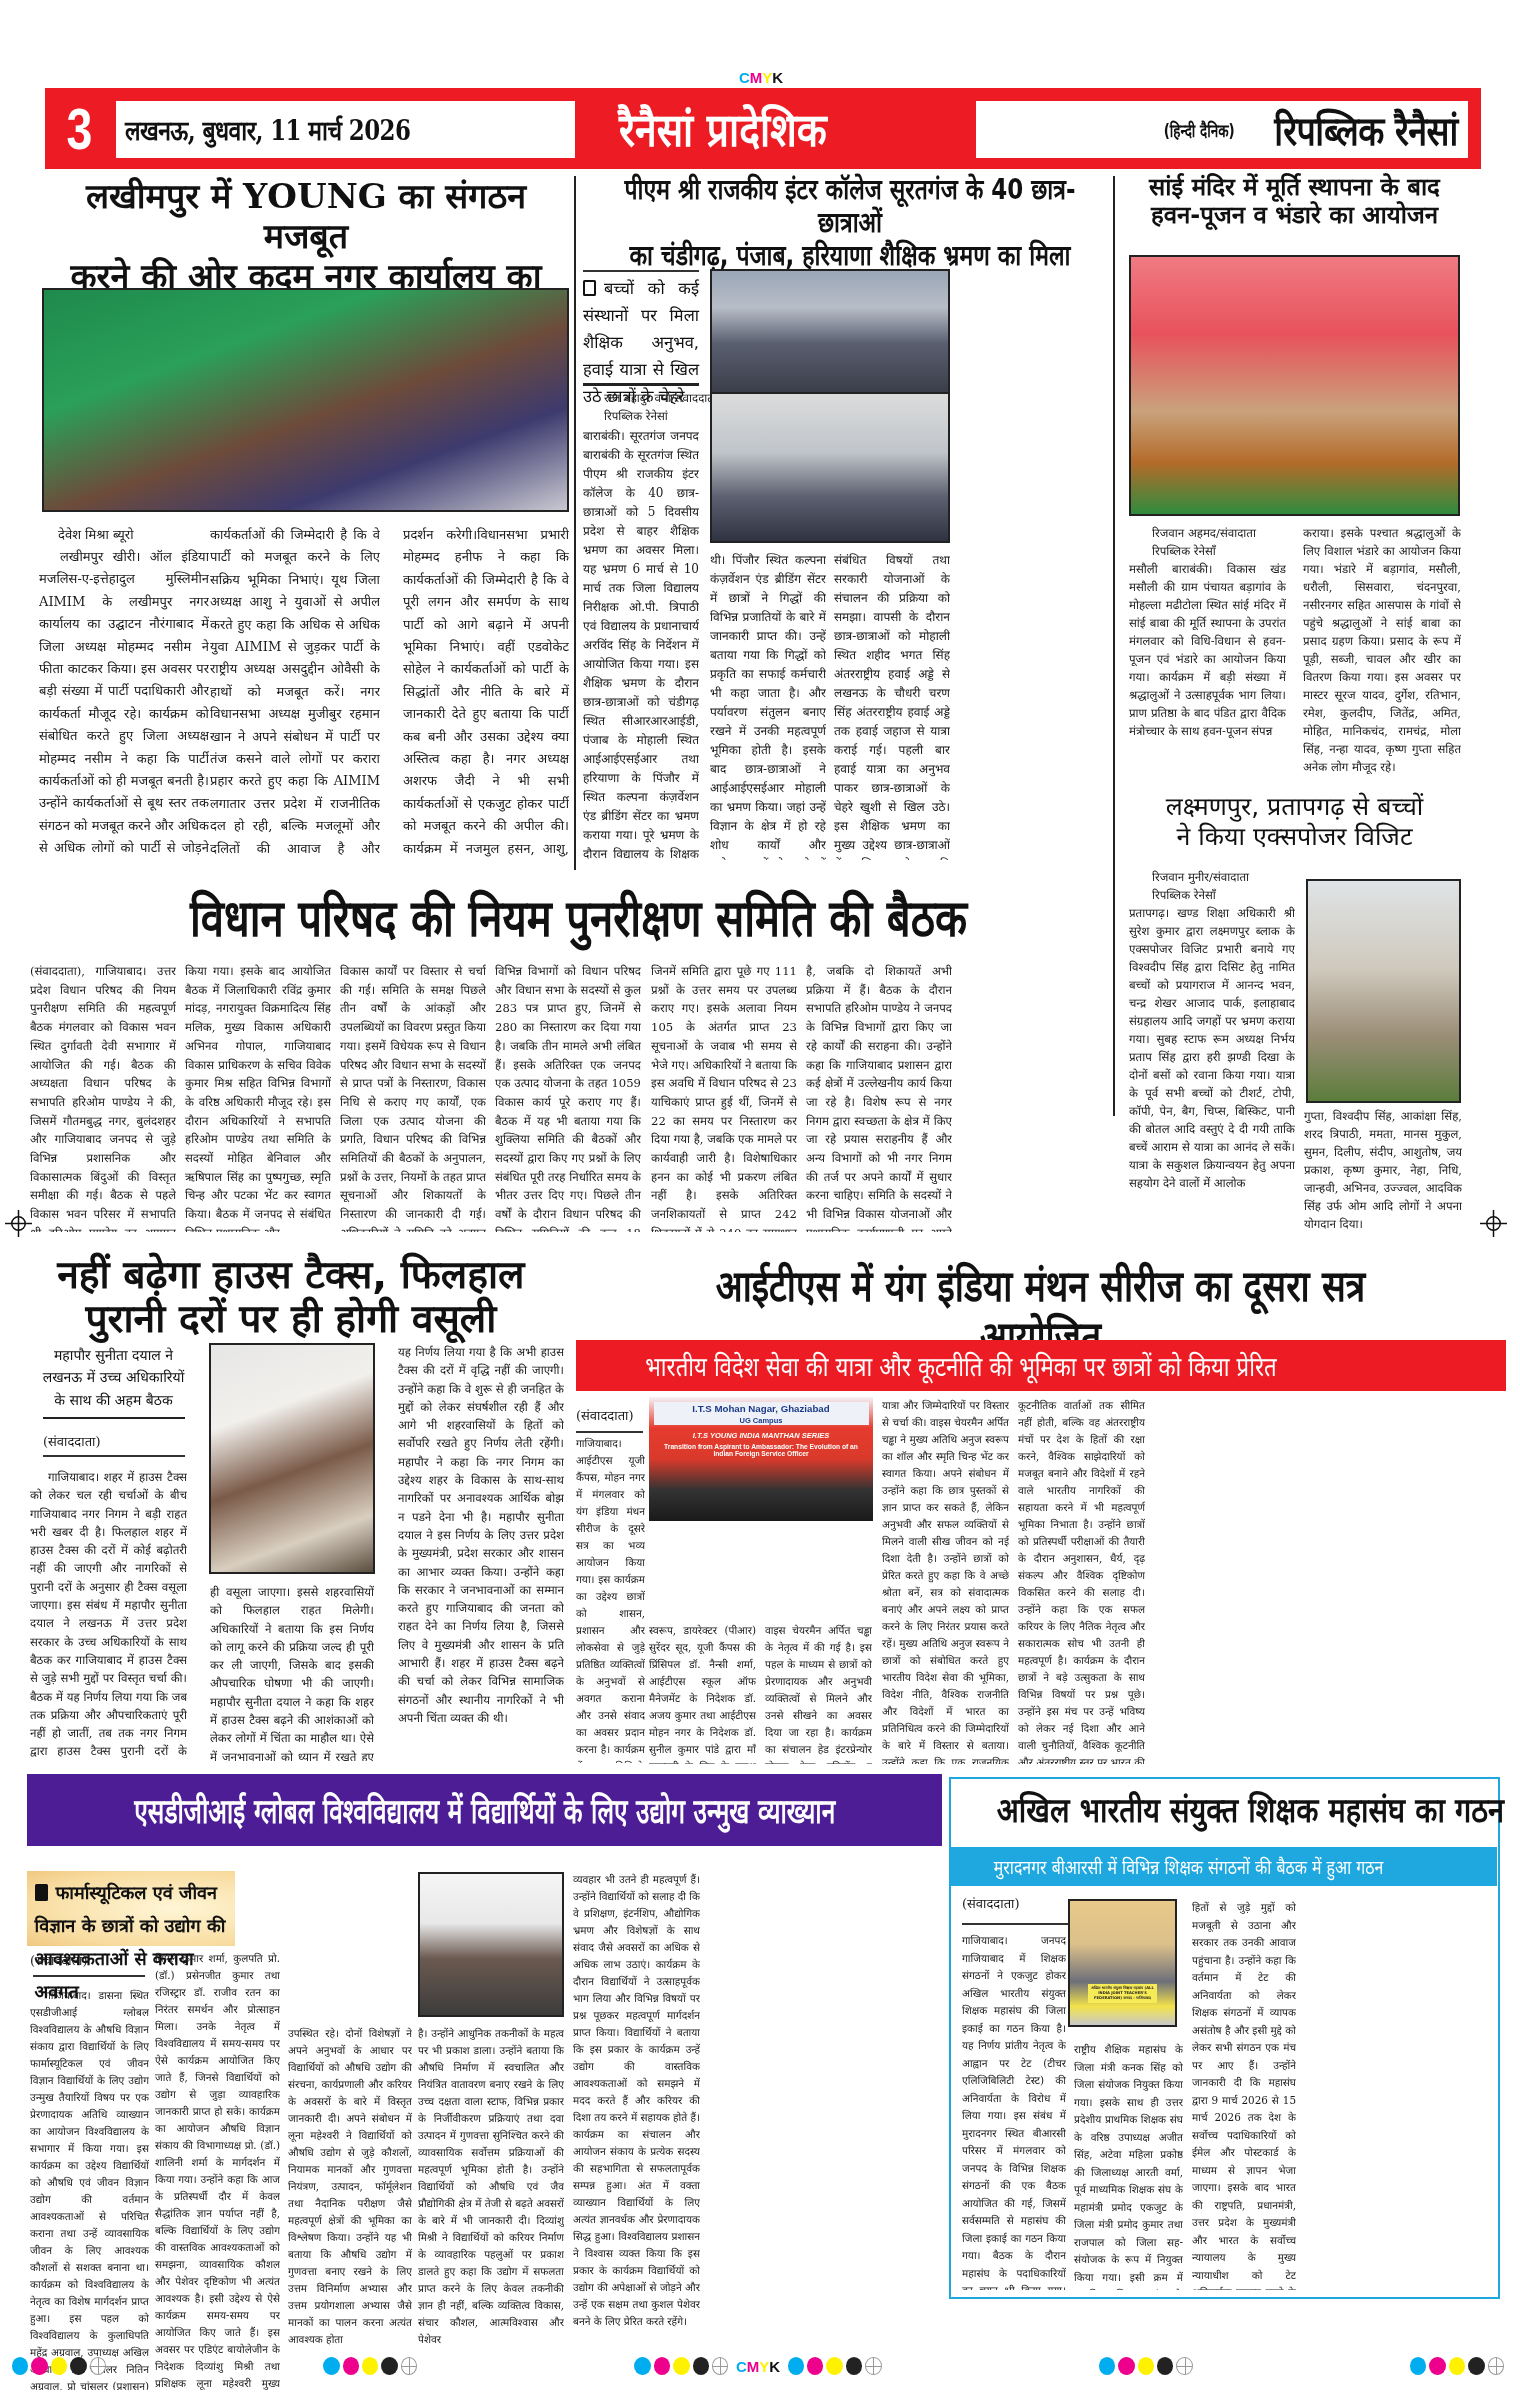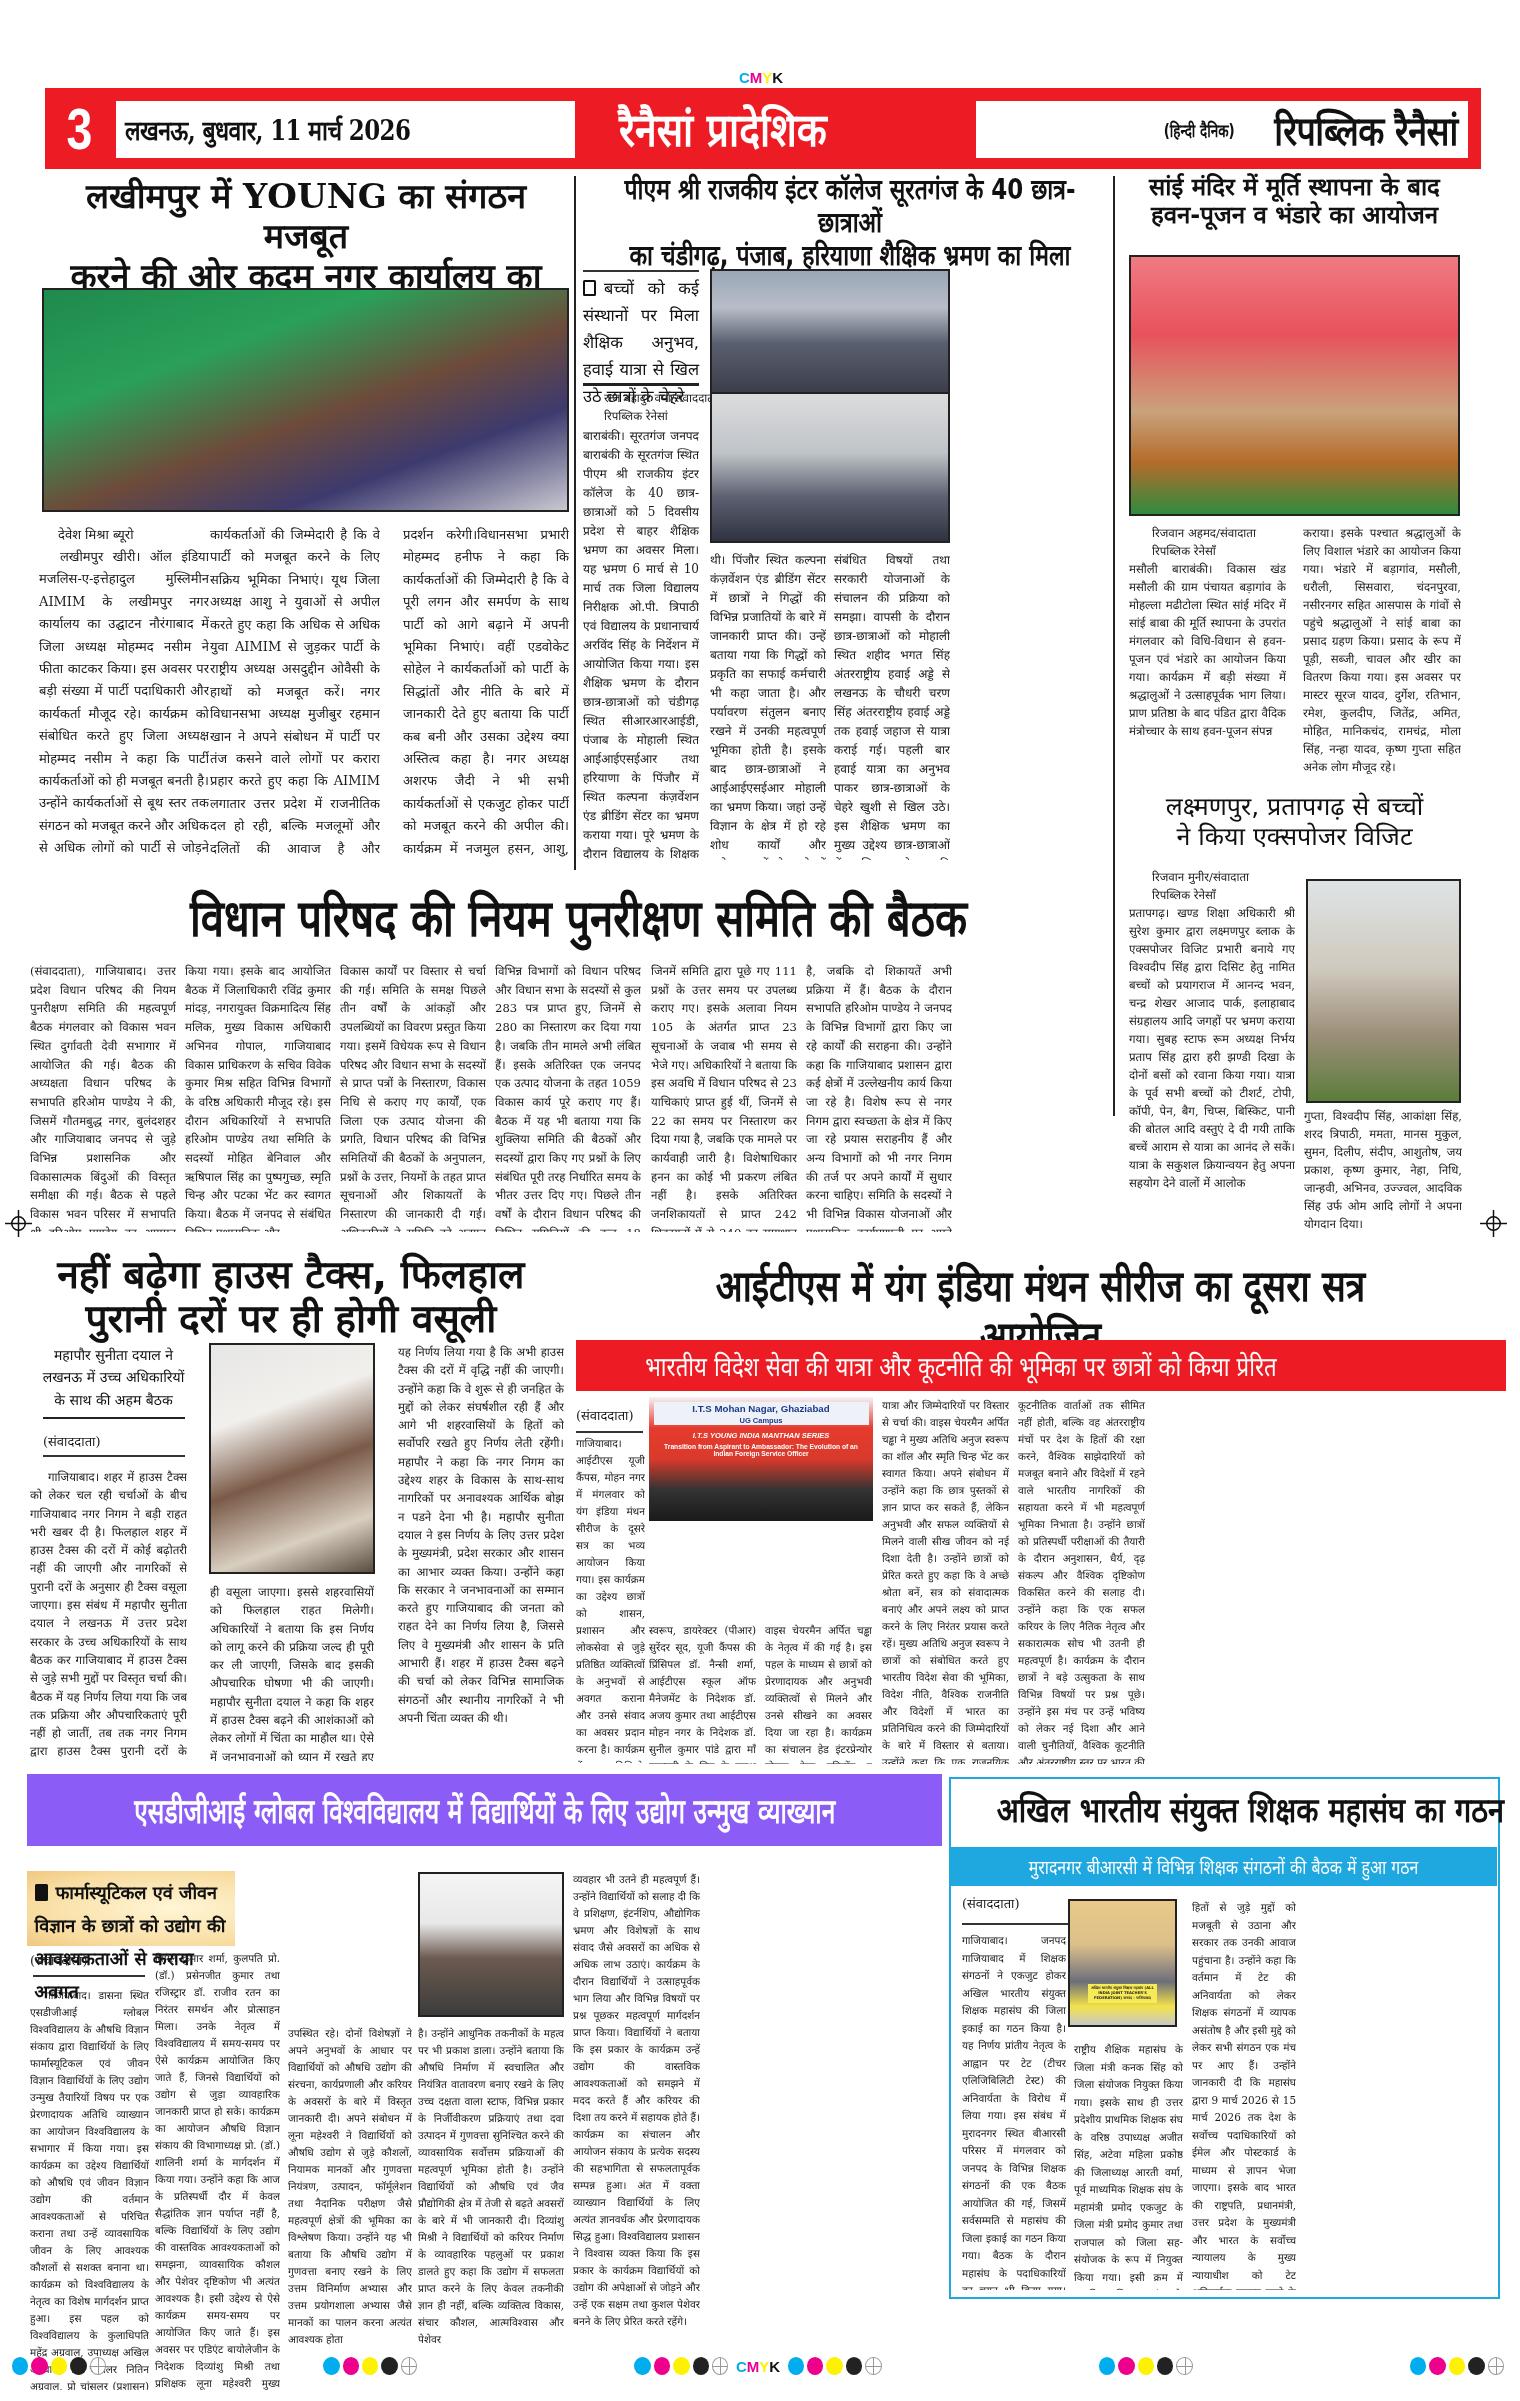--- a/index.html
+++ b/index.html
@@ -36,21 +36,21 @@
   .ph-trip1 { background: linear-gradient(180deg,#9aa6b6 0%,#b8bec8 30%,#5a5f70 60%,#3b3e4a 100%); }
   .ph-trip2 { background: linear-gradient(180deg,#dcdcdc 0%,#bfc4c9 40%,#5d6070 70%,#2f3240 100%); }
   .ph-sai { background: linear-gradient(180deg,#f07a82 0%,#e8525c 30%,#c9a27c 60%,#b46b2a 80%,#2f8c3e 100%); }
   .ph-gate { background: linear-gradient(180deg,#dfe3e6 0%,#cfc9bd 40%,#9c8e78 70%,#5b7d3b 100%); }
   .ph-mayor { background: linear-gradient(160deg,#e6e6e6 0%,#f2f0ec 30%,#7a5a48 55%,#d9cfc0 80%,#5a4d3f 100%); }
   .ph-its { background: linear-gradient(180deg,#f4f4f8 0%,#e63b2e 25%,#d93a2b 50%,#333 75%,#1a1a1a 100%); }
   .ph-sdgi { background: linear-gradient(180deg,#f5f5f5 0%,#e8e8e8 35%,#6b5a50 60%,#3c3c3c 100%); }
   .ph-teach { background: linear-gradient(180deg,#e8c98a 0%,#dcc08a 35%,#6d6f7a 65%,#f3e24a 85%,#c9c9c9 100%); }
 
   .red-band { background: #ed1c24; color: #fff; }
-  .dark-red-band { background: #8b5cf6; color: #fff; }
+  .dark-red-band { background: #4c1d95; color: #fff; }
   .blue-band { background: #1fa8e0; color: #fff; }
   .teach-box { border: 2.2px solid #1fa8e0; }
   .highlight-box { background: radial-gradient(ellipse at 70% 50%, #fff6d6 0%, #f8dca0 70%, #f0c880 100%); }
 
   .checkbox-icon { display: inline-block; width: 13.4px; height: 16.4px; border: 2.2px solid #111; border-radius: 1.5px; vertical-align: -2.2px; margin-right: 7.5px; }
 
   .reg-mark { width: 27px; height: 27px; }
   .swatch-row { display: flex; align-items: center; gap: 3px; }
   .sw { width: 16.4px; height: 18px; border-radius: 50%; }
   .sw.c { background:#00aeef; } .sw.m { background:#ec008c; } .sw.y { background:#fff200; } .sw.k { background:#222; }
@@ -214,21 +214,21 @@
   <div class="abs body-text" style="left:288px;top:2025px;width:124px;height:366px;font-size:10.4px;line-height:17px;">उपस्थित रहे। दोनों विशेषज्ञों ने अपने अनुभवों के आधार पर विद्यार्थियों को औषधि उद्योग की संरचना, कार्यप्रणाली और करियर के अवसरों के बारे में विस्तृत जानकारी दी। अपने संबोधन में लूना महेश्वरी ने विद्यार्थियों को औषधि उद्योग से जुड़े कौशलों, नियामक मानकों और गुणवत्ता नियंत्रण, उत्पादन, फॉर्मूलेशन तथा नैदानिक परीक्षण जैसे महत्वपूर्ण क्षेत्रों की भूमिका का विश्लेषण किया। उन्होंने यह भी बताया कि औषधि उद्योग में गुणवत्ता बनाए रखने के लिए उत्तम विनिर्माण अभ्यास और उत्तम प्रयोगशाला अभ्यास जैसे मानकों का पालन करना अत्यंत आवश्यक होता</div>
   <div class="abs body-text" style="left:418px;top:2025px;width:146px;height:366px;font-size:10.4px;line-height:17px;">है। उन्होंने आधुनिक तकनीकों के महत्व पर भी प्रकाश डाला। उन्होंने बताया कि औषधि निर्माण में स्वचालित और नियंत्रित वातावरण बनाए रखने के लिए उच्च दक्षता वाला स्टाफ, विभिन्न प्रकार के निर्जीवीकरण प्रक्रियाएं तथा दवा उत्पादन में गुणवत्ता सुनिश्चित करने की व्यावसायिक सर्वोत्तम प्रक्रियाओं की महत्वपूर्ण भूमिका होती है। उन्होंने विद्यार्थियों को औषधि एवं जैव प्रौद्योगिकी क्षेत्र में तेजी से बढ़ते अवसरों के बारे में भी जानकारी दी। दिव्यांशु मिश्री ने विद्यार्थियों को करियर निर्माण के व्यावहारिक पहलुओं पर प्रकाश डालते हुए कहा कि उद्योग में सफलता प्राप्त करने के लिए केवल तकनीकी ज्ञान ही नहीं, बल्कि व्यक्तित्व विकास, संचार कौशल, आत्मविश्वास और पेशेवर</div>
   <div class="abs body-text" style="left:573px;top:1871px;width:127px;height:519px;font-size:10.4px;line-height:17px;">व्यवहार भी उतने ही महत्वपूर्ण हैं। उन्होंने विद्यार्थियों को सलाह दी कि वे प्रशिक्षण, इंटर्नशिप, औद्योगिक भ्रमण और विशेषज्ञों के साथ संवाद जैसे अवसरों का अधिक से अधिक लाभ उठाएं। कार्यक्रम के दौरान विद्यार्थियों ने उत्साहपूर्वक भाग लिया और विभिन्न विषयों पर प्रश्न पूछकर महत्वपूर्ण मार्गदर्शन प्राप्त किया। विद्यार्थियों ने बताया कि इस प्रकार के कार्यक्रम उन्हें उद्योग की वास्तविक आवश्यकताओं को समझने में मदद करते हैं और करियर की दिशा तय करने में सहायक होते हैं। कार्यक्रम का संचालन और आयोजन संकाय के प्रत्येक सदस्य की सहभागिता से सफलतापूर्वक सम्पन्न हुआ। अंत में वक्ता व्याख्यान विद्यार्थियों के लिए अत्यंत ज्ञानवर्धक और प्रेरणादायक सिद्ध हुआ। विश्वविद्यालय प्रशासन ने विश्वास व्यक्त किया कि इस प्रकार के कार्यक्रम विद्यार्थियों को उद्योग की अपेक्षाओं से जोड़ने और उन्हें एक सक्षम तथा कुशल पेशेवर बनने के लिए प्रेरित करते रहेंगे।</div>
 </section>
 
 <section>
   <div class="abs teach-box" style="left:949px;top:1777px;width:551px;height:522px;"></div>
   <div class="abs headline" style="left:952px;top:1790px;width:545px;font-size:34px;text-align:center;">
     <span style="display:inline-block;transform:scaleX(0.85);white-space:nowrap;">अखिल भारतीय संयुक्त शिक्षक महासंघ का गठन</span>
   </div>
-  <div class="abs blue-band" style="left:951px;top:1847px;width:546px;height:39px;display:flex;align-items:center;justify-content:center;">
+  <div class="abs blue-band" style="left:951px;top:1847px;width:546px;height:39px;display:flex;align-items:center;">
     <span style="font:19.4px 'DejaVu Sans',sans-serif;transform:scaleX(0.82);white-space:nowrap;display:inline-block;">मुरादनगर बीआरसी में विभिन्न शिक्षक संगठनों की बैठक में हुआ गठन</span>
   </div>
   <div class="abs byline" style="left:962px;top:1893px;">(संवाददाता)</div>
   <div class="abs thin-rule" style="left:962px;top:1923px;width:119px;"></div>
   <div class="abs photo ph-teach" style="left:1068px;top:1899px;width:109px;height:128px;padding:0;">
     <div style="position:absolute;left:18px;right:18px;bottom:22.4px;background:#f7ea57;color:#222;font:bold 3.7px/5.2px 'DejaVu Sans',sans-serif;text-align:center;padding:1.5px;">अखिल भारतीय संयुक्त शिक्षक महासंघ (ALL INDIA JOINT TEACHER'S FEDERATION) जनपद - गाजियाबाद</div>
   </div>
   <div class="abs body-text" style="left:962px;top:1932px;width:104px;height:358px;font-size:10.4px;line-height:17.5px;">गाजियाबाद। जनपद गाजियाबाद में शिक्षक संगठनों ने एकजुट होकर अखिल भारतीय संयुक्त शिक्षक महासंघ की जिला इकाई का गठन किया है। यह निर्णय प्रांतीय नेतृत्व के आह्वान पर टेट (टीचर एलिजिबिलिटी टेस्ट) की अनिवार्यता के विरोध में लिया गया। इस संबंध में मुरादनगर स्थित बीआरसी परिसर में मंगलवार को जनपद के विभिन्न शिक्षक संगठनों की एक बैठक आयोजित की गई, जिसमें सर्वसम्मति से महासंघ की जिला इकाई का गठन किया गया। बैठक के दौरान महासंघ के पदाधिकारियों का चयन भी किया गया। सर्वसम्मति से प्राथमिक शिक्षक संघ के जिलाध्यक्ष रविंद्र राणा, पूर्व माध्यमिक शिक्षक संघ के जिलाध्यक्ष दर्शन वंसल, अटेवा के जिलाध्यक्ष मनीष शर्मा, माध्यमिक शिक्षक संघ एकजुट के जिलाध्यक्ष अनुराग यादव तथा</div>
   <div class="abs body-text" style="left:1074px;top:2041px;width:109px;height:249px;font-size:10.4px;line-height:17.5px;">राष्ट्रीय शैक्षिक महासंघ के जिला मंत्री कनक सिंह को जिला संयोजक नियुक्त किया गया। इसके साथ ही उत्तर प्रदेशीय प्राथमिक शिक्षक संघ के वरिष्ठ उपाध्यक्ष अजीत सिंह, अटेवा महिला प्रकोष्ठ की जिलाध्यक्ष आरती वर्मा, पूर्व माध्यमिक शिक्षक संघ के महामंत्री प्रमोद एकजुट के जिला मंत्री प्रमोद कुमार तथा राजपाल को जिला सह-संयोजक के रूप में नियुक्त किया गया। इसी क्रम में प्राथमिक शिक्षक संघ के जिलाध्यक्ष रविंद्र राणा को महासंघ का जिला प्रवक्ता नियुक्त किया गया। महासंघ के महासचिव डॉ. अनुज त्यागी ने बताया कि प्रांतीय नेतृत्व के आह्वान पर गठित इस महासंघ का उद्देश्य शिक्षक</div>
   <div class="abs body-text" style="left:1192px;top:1899px;width:104px;height:391px;font-size:10.4px;line-height:17.5px;">हितों से जुड़े मुद्दों को मजबूती से उठाना और सरकार तक उनकी आवाज पहुंचाना है। उन्होंने कहा कि वर्तमान में टेट की अनिवार्यता को लेकर शिक्षक संगठनों में व्यापक असंतोष है और इसी मुद्दे को लेकर सभी संगठन एक मंच पर आए हैं। उन्होंने जानकारी दी कि महासंघ द्वारा 9 मार्च 2026 से 15 मार्च 2026 तक देश के सर्वोच्च पदाधिकारियों को ईमेल और पोस्टकार्ड के माध्यम से ज्ञापन भेजा जाएगा। इसके बाद भारत की राष्ट्रपति, प्रधानमंत्री, उत्तर प्रदेश के मुख्यमंत्री और भारत के सर्वोच्च न्यायालय के मुख्य न्यायाधीश को टेट अनिवार्यता समाप्त करने के संबंध में अनुरोध किया जाएगा। महासंघ के पदाधिकारियों ने यह भी बताया कि यदि उनकी मांगों पर विचार नहीं किया गया तो आंदोलन को और तेज किया जाएगा। इसी क्रम में 13 अप्रैल 2026 को गाजियाबाद में जिलाधिकारी कार्यालय तक मशाल जुलूस निकाला जाएगा।</div>

